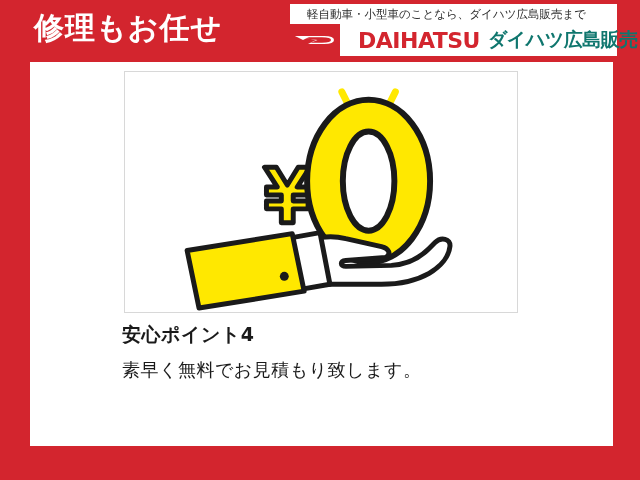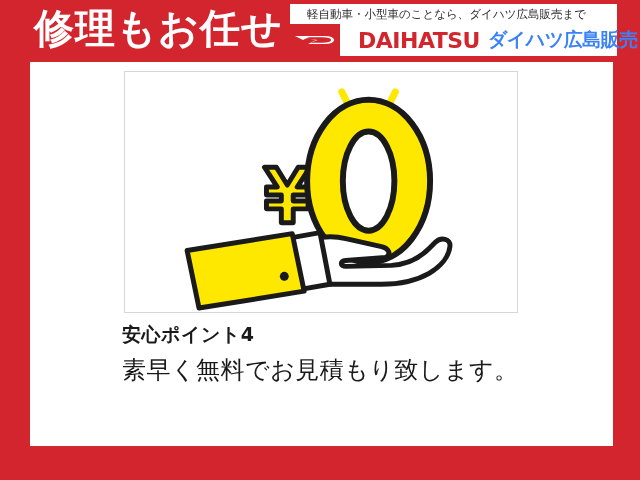--- a/index.html
+++ b/index.html
@@ -33,21 +33,21 @@
     background: #D3252E;
     display: flex;
     align-items: center;
   }
 
   #headline {
     position: absolute;
     left: 34px;
     top: 8px;
     color: #ffffff;
-    font-size: 40px;
+    font-size: 30px;
     font-weight: bold;
     letter-spacing: 1px;
     line-height: 40px;
     white-space: nowrap;
   }
 
   
   #brand-lockup {
     position: absolute;
     left: 285px;
@@ -93,21 +93,21 @@
   #daihatsu-wordmark {
     color: #D3252E;
     font-size: 22px;
     font-weight: bold;
     letter-spacing: -0.5px;
     margin-left: 18px;
     font-family: "DejaVu Sans", "Liberation Sans", sans-serif;
     white-space: nowrap;
   }
   #dealer-name {
-    color: #3b82f6;
+    color: #0f766e;
     font-size: 19px;
     font-weight: bold;
     margin-left: 8px;
     letter-spacing: -0.5px;
     white-space: nowrap;
   }
 
   
   #content-panel {
     position: absolute;
@@ -157,21 +157,21 @@
     font-size: 24px;
     font-weight: bold;
     letter-spacing: 0.5px;
     margin-left: 92px;
     line-height: 38px;
     margin-top: 2px;
     white-space: nowrap;
   }
   #point-description {
     color: #1a1a1a;
-    font-size: 24px;
+    font-size: 18px;
     font-weight: normal;
     letter-spacing: 0.5px;
     margin-left: 92px;
     line-height: 36px;
     margin-top: 4px;
     white-space: nowrap;
   }
 </style>
 </head>
 <body>

